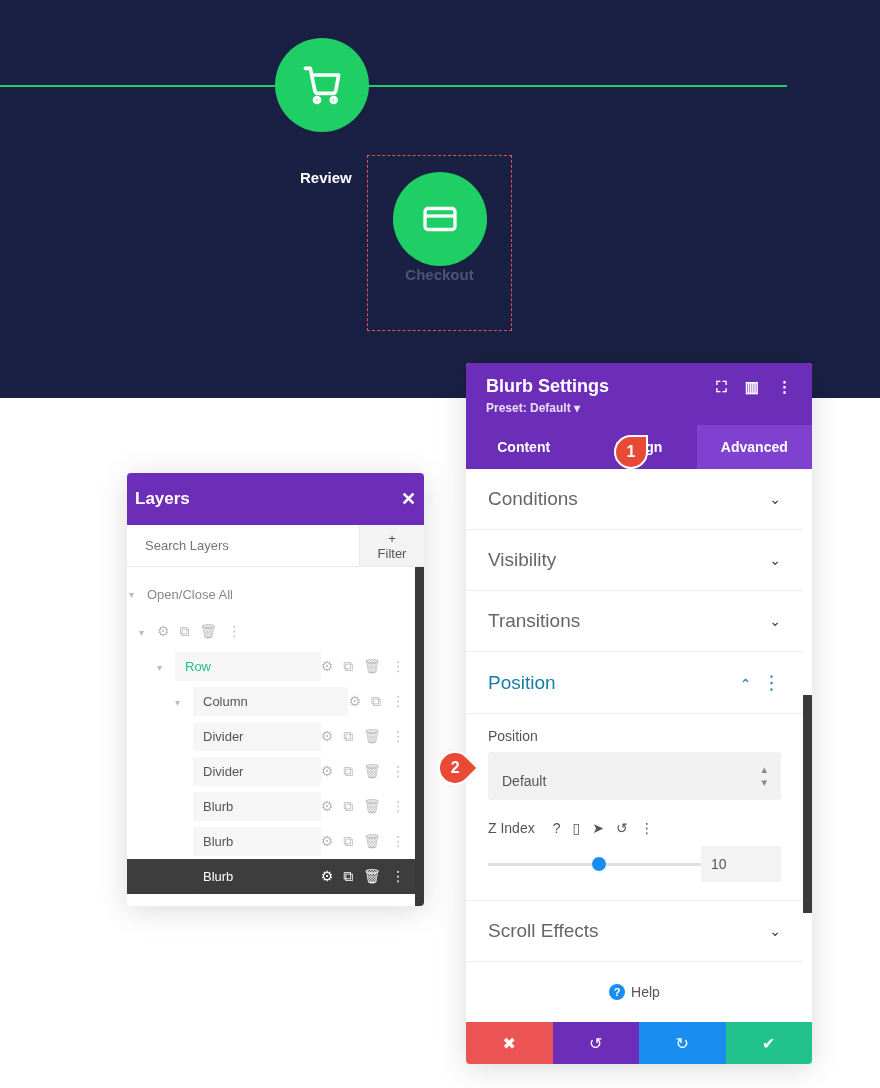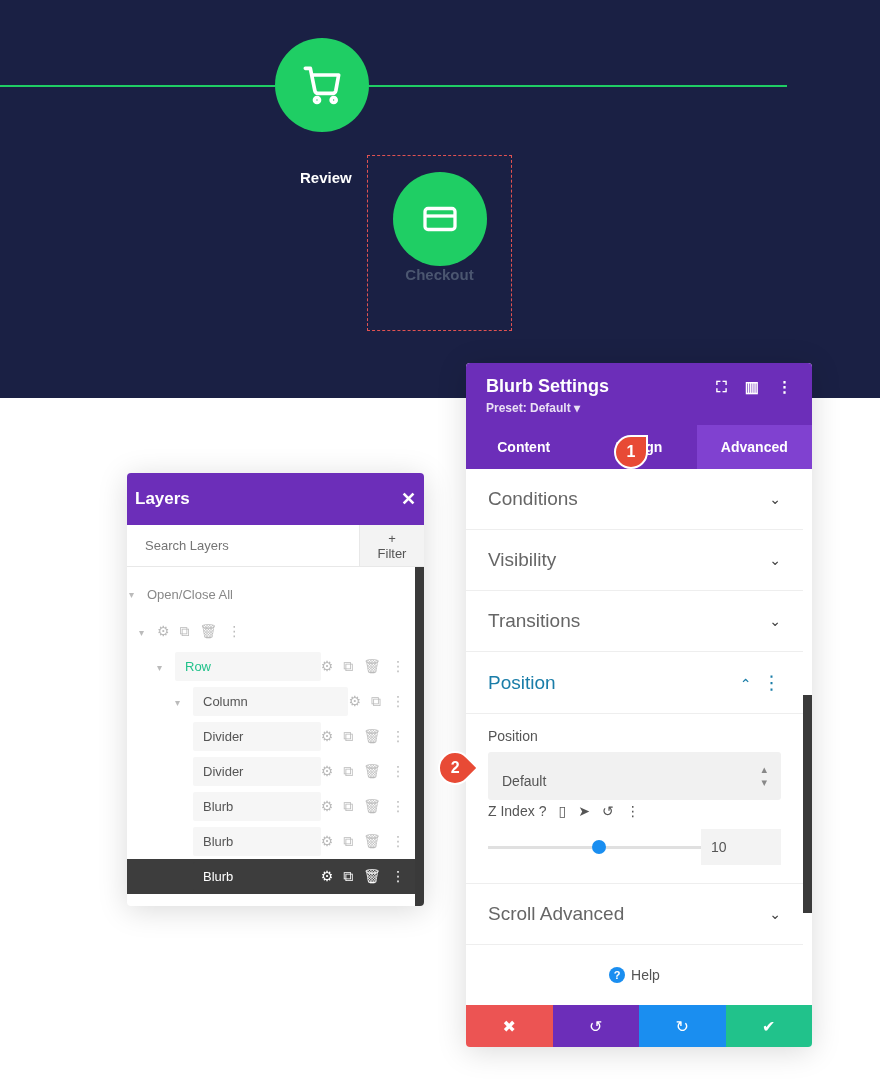--- a/index.html
+++ b/index.html
@@ -254,22 +254,22 @@
       border-radius: 3px;
       font-size: 14px;
       color: #555;
       display: flex;
       justify-content: space-between;
       align-items: flex-end;
     }
     .zindex-row {
       display: flex;
       align-items: center;
-      gap: 4px;
-      margin-top: 3px;
+      gap: 18px;
+      margin-top: 20px;
       font-size: 14px;
       color: #555;
       font-weight: 500;
     }
     .zindex-icons {
       display: flex;
       gap: 12px;
       font-size: 14px;
     }
     .slider-row {
@@ -540,21 +540,21 @@
           </span>
         </div>
         <div class="slider-row">
           <div class="slider-track">
             <div class="slider-thumb"></div>
           </div>
           <input class="slider-value" value="10" style="">
         </div>
       </div>
       <div class="accordion-row" style="border-top:1px solid #eee">
-        <span>Scroll Advanced</span>
+        <span>Scroll Effects</span>
         <span class="chevron">⌄</span>
       </div>
       <div class="help-row">
         <span class="help-icon">?</span>
         <span>Help</span>
       </div>
     </div>
     <div class="settings-scrollbar"></div>
   </div>
   <div class="settings-footer">

